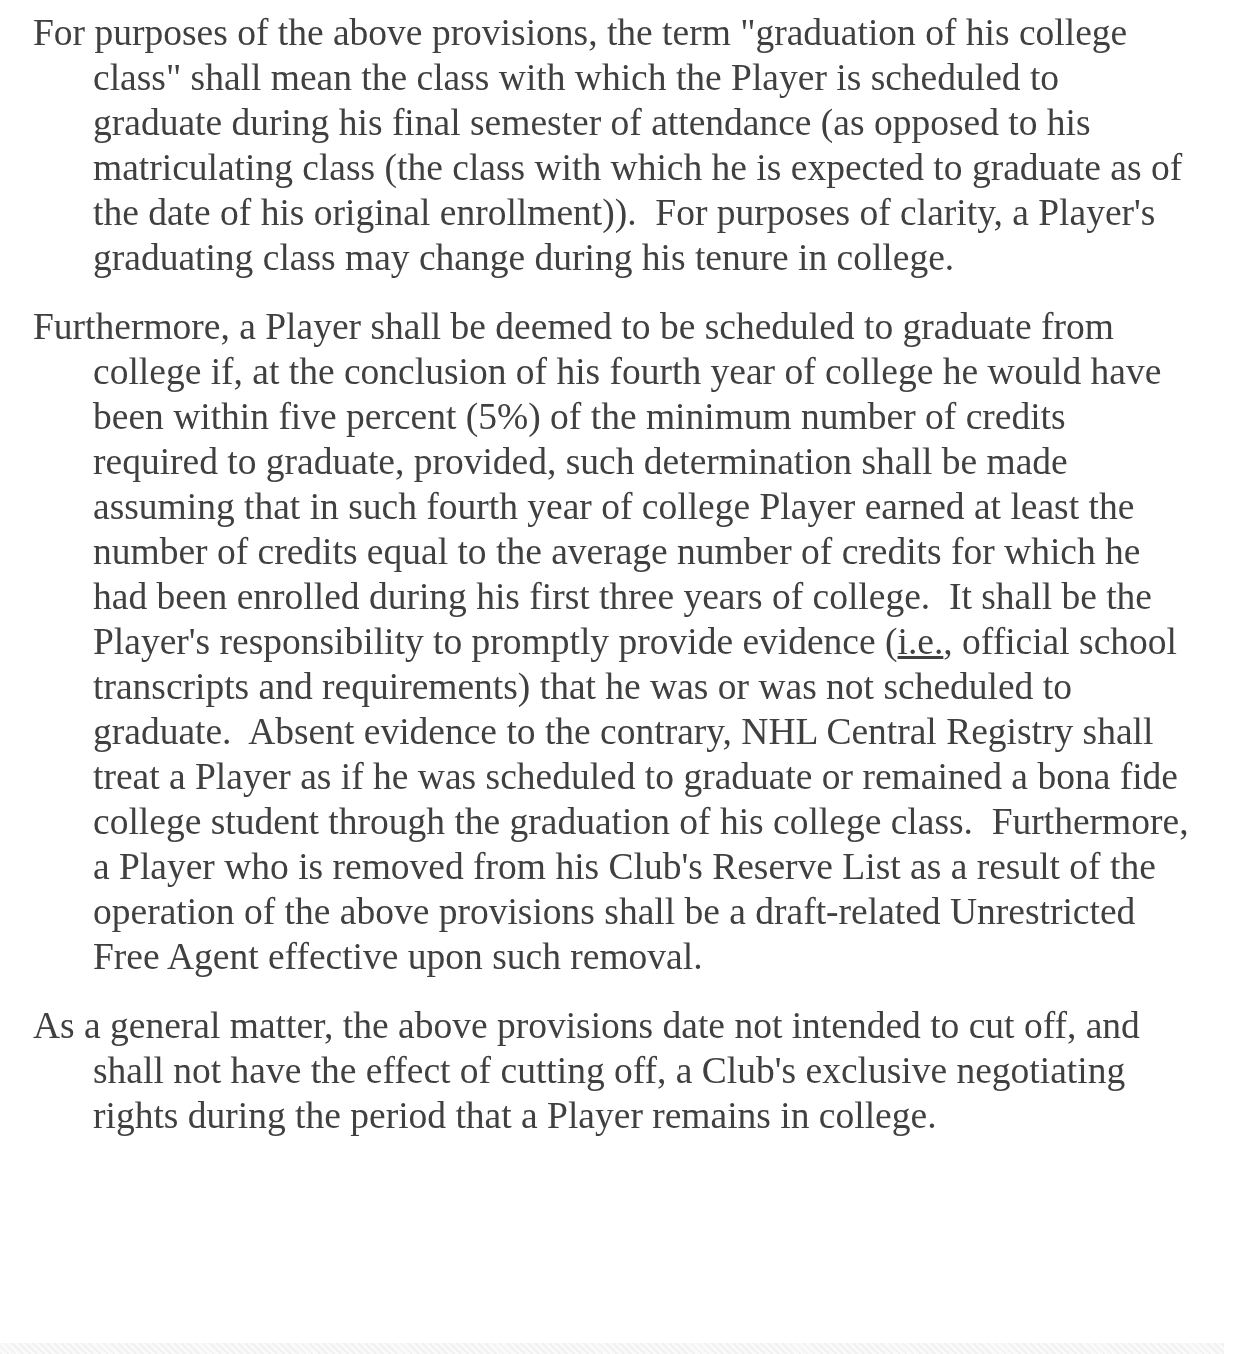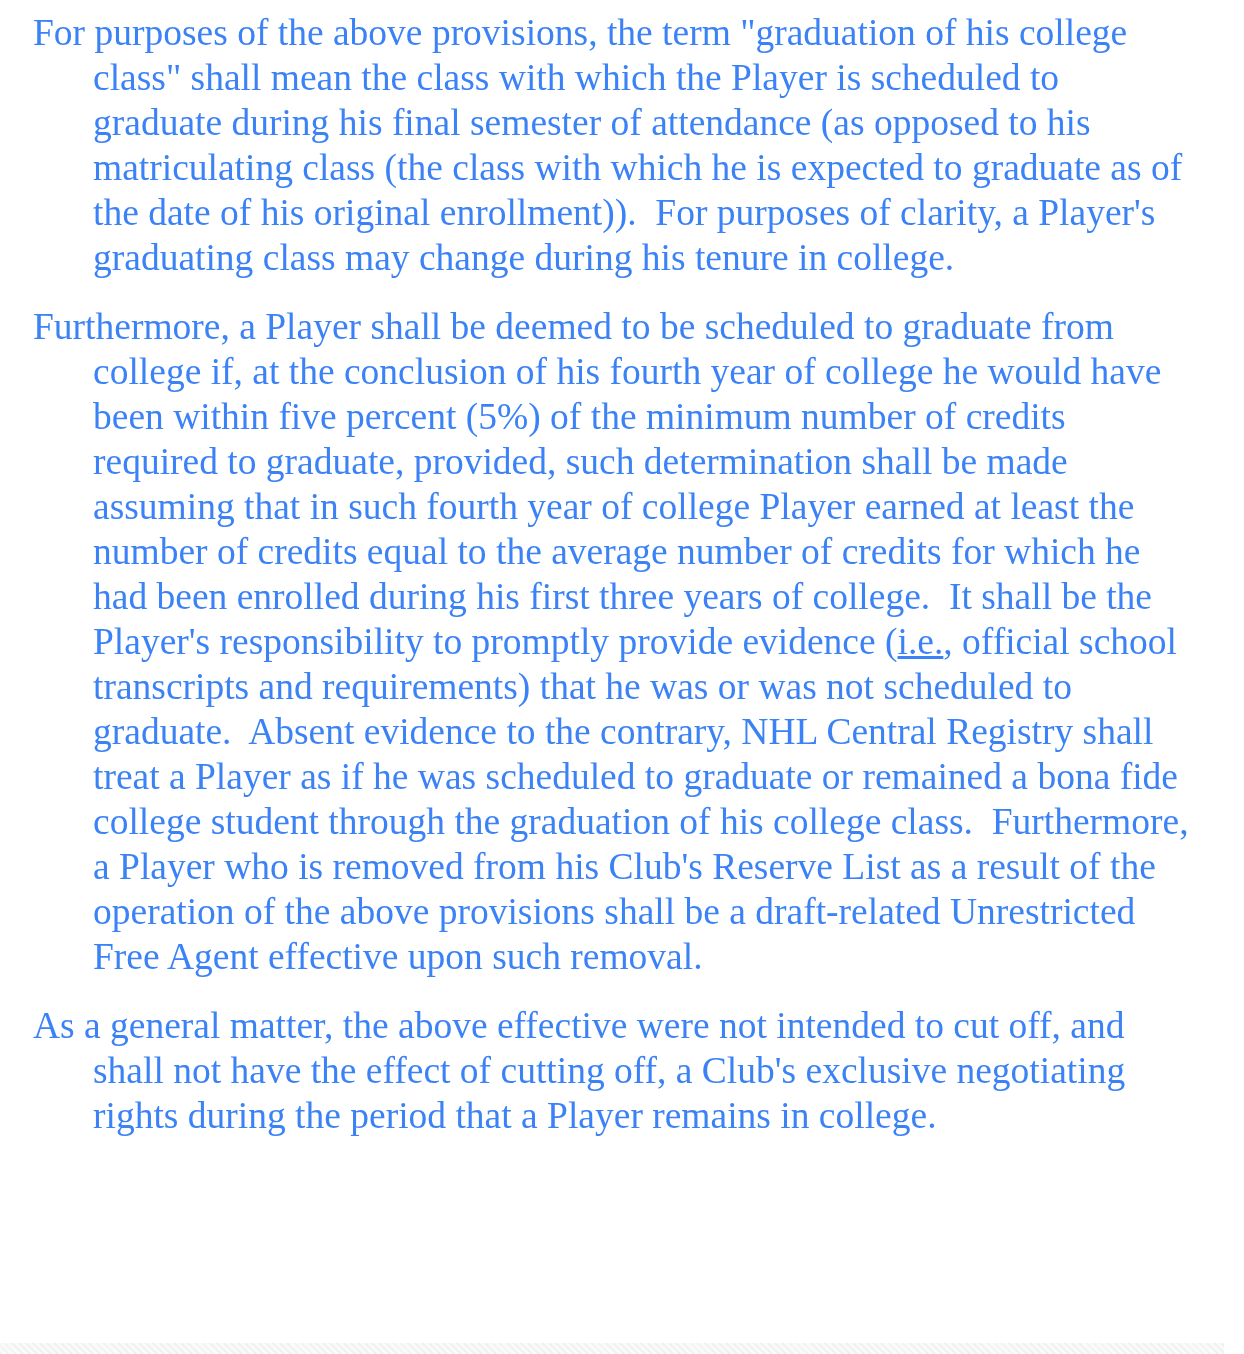--- a/index.html
+++ b/index.html
@@ -9,21 +9,21 @@
   }
   .page {
     position: relative;
     width: 1224px;
     height: 1354px;
     overflow: hidden;
     box-sizing: border-box;
     padding: 10px 30px 0 33px;
     background: #ffffff;
     font-family: "Liberation Serif", serif;
-    color: #3b82f6;
+    color: #404040;
   }
   .para {
     margin: 0 0 24px 0;
     padding-left: 60px;       
     text-indent: -60px;       
     font-size: 37.5px;
     line-height: 45px;
     white-space: pre-wrap;    
     word-spacing: 0;
   }
@@ -44,16 +44,16 @@
 </style>
 </head>
 <body>
 
 <div class="page">
   <p class="para"><span>For purposes of the above provisions, the term "graduation of his college class" shall mean the class with which the Player is scheduled to graduate during his final semester of attendance (as opposed to his matriculating class (the class with which he is expected to graduate as of the date of his original enrollment)).  For purposes of clarity, a Player's graduating class may change during his tenure in college.</span></p>
 
   <p class="para"><span>Furthermore, a Player shall be deemed to be scheduled to graduate from college if, at the conclusion of his fourth year of college he would have been within five percent (5%) of the minimum number of credits required to graduate, provided, such determination shall be made assuming that in such fourth year of college Player earned at least the number of credits equal to the average number of credits for which he had been enrolled during his first three years of college.  It shall be the Player's responsibility to promptly provide evidence (</span><span class="u">i.e.</span><span>, official school transcripts and requirements) that he was or was not scheduled to graduate.  Absent evidence to the contrary, NHL Central Registry shall treat a Player as if he was scheduled to graduate or remained a bona fide college student through the graduation of his college class.  Furthermore, a Player who is removed from his Club's Reserve List as a result of the operation of the above provisions shall be a draft-related Unrestricted Free Agent effective upon such removal.</span></p>
 
 
-  <p class="para"><span>As a general matter, the above effective were not intended to cut off, and shall not have the effect of cutting off, a Club's exclusive negotiating rights during the period that a Player remains in college.</span></p>
+  <p class="para"><span>As a general matter, the above provisions date not intended to cut off, and shall not have the effect of cutting off, a Club's exclusive negotiating rights during the period that a Player remains in college.</span></p>
 
   <div class="bottom-strip"></div>
 </div>
 
 </body></html>

